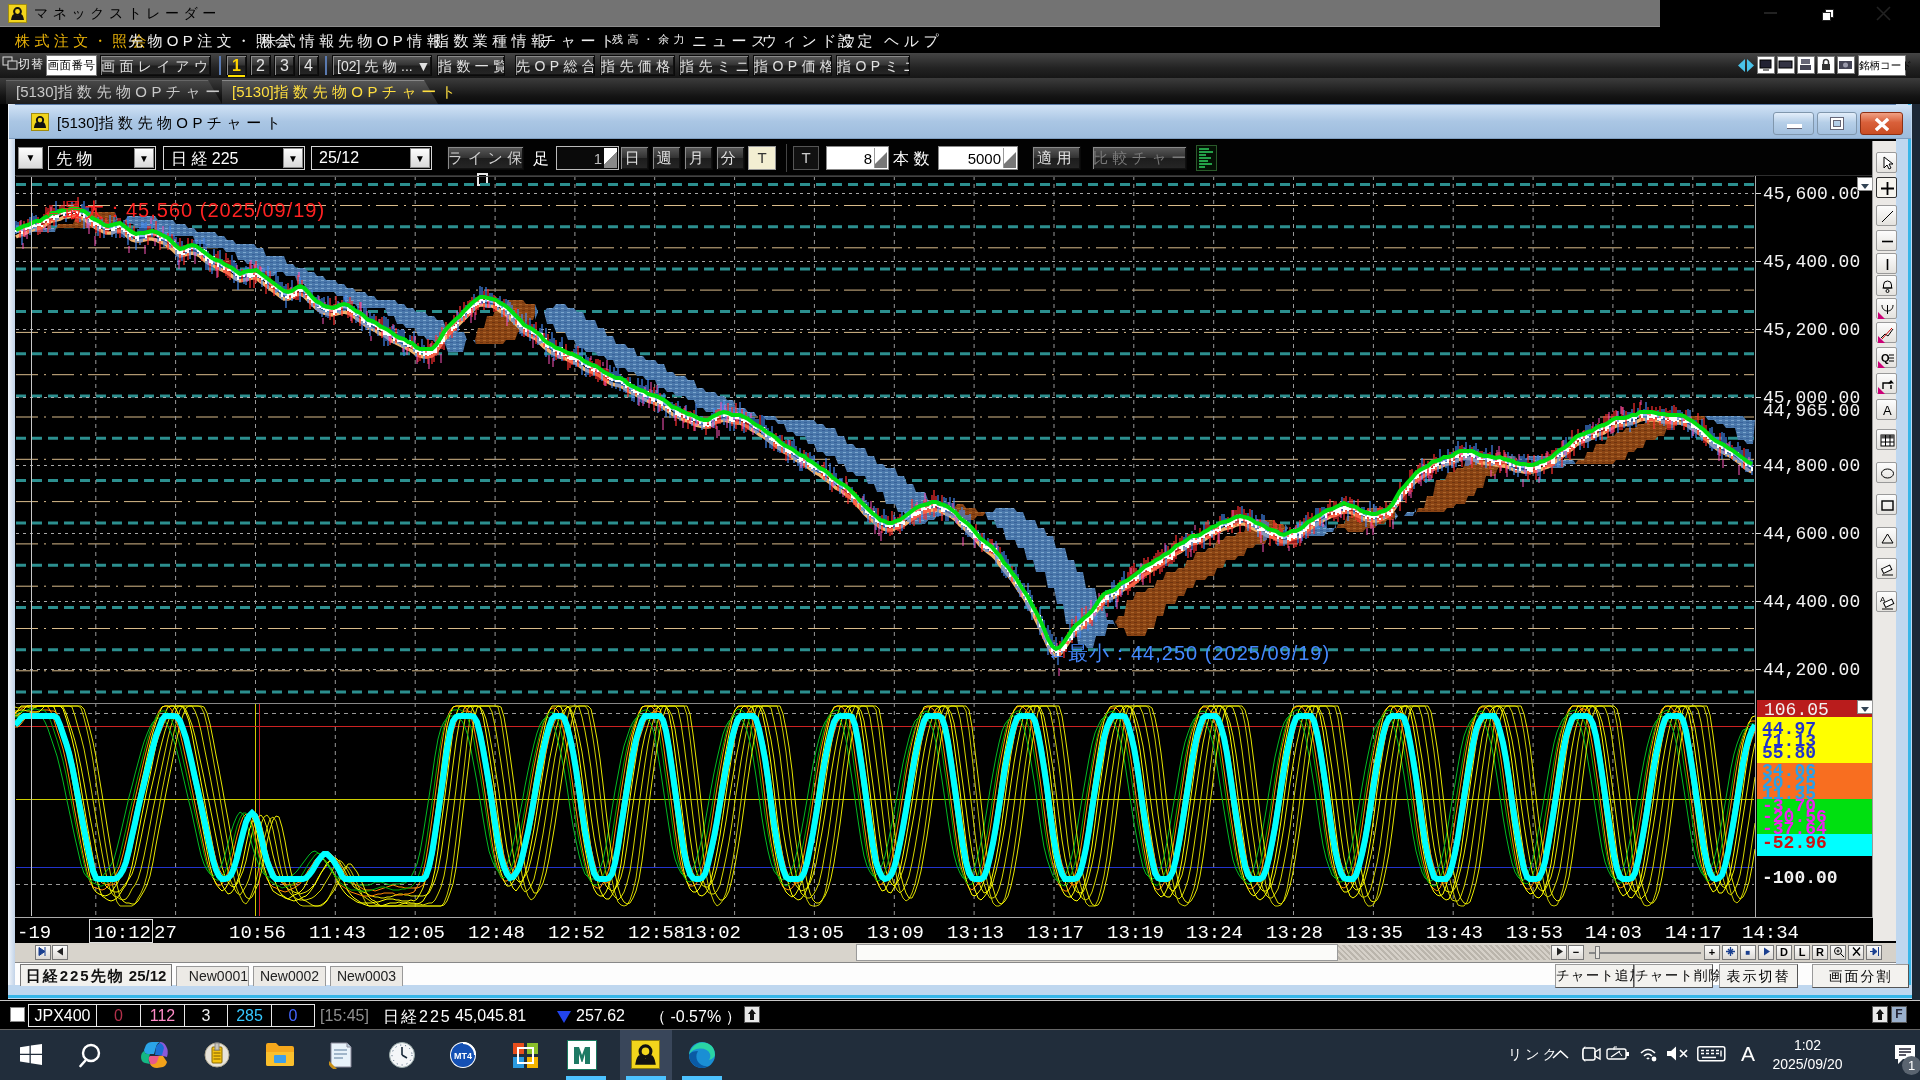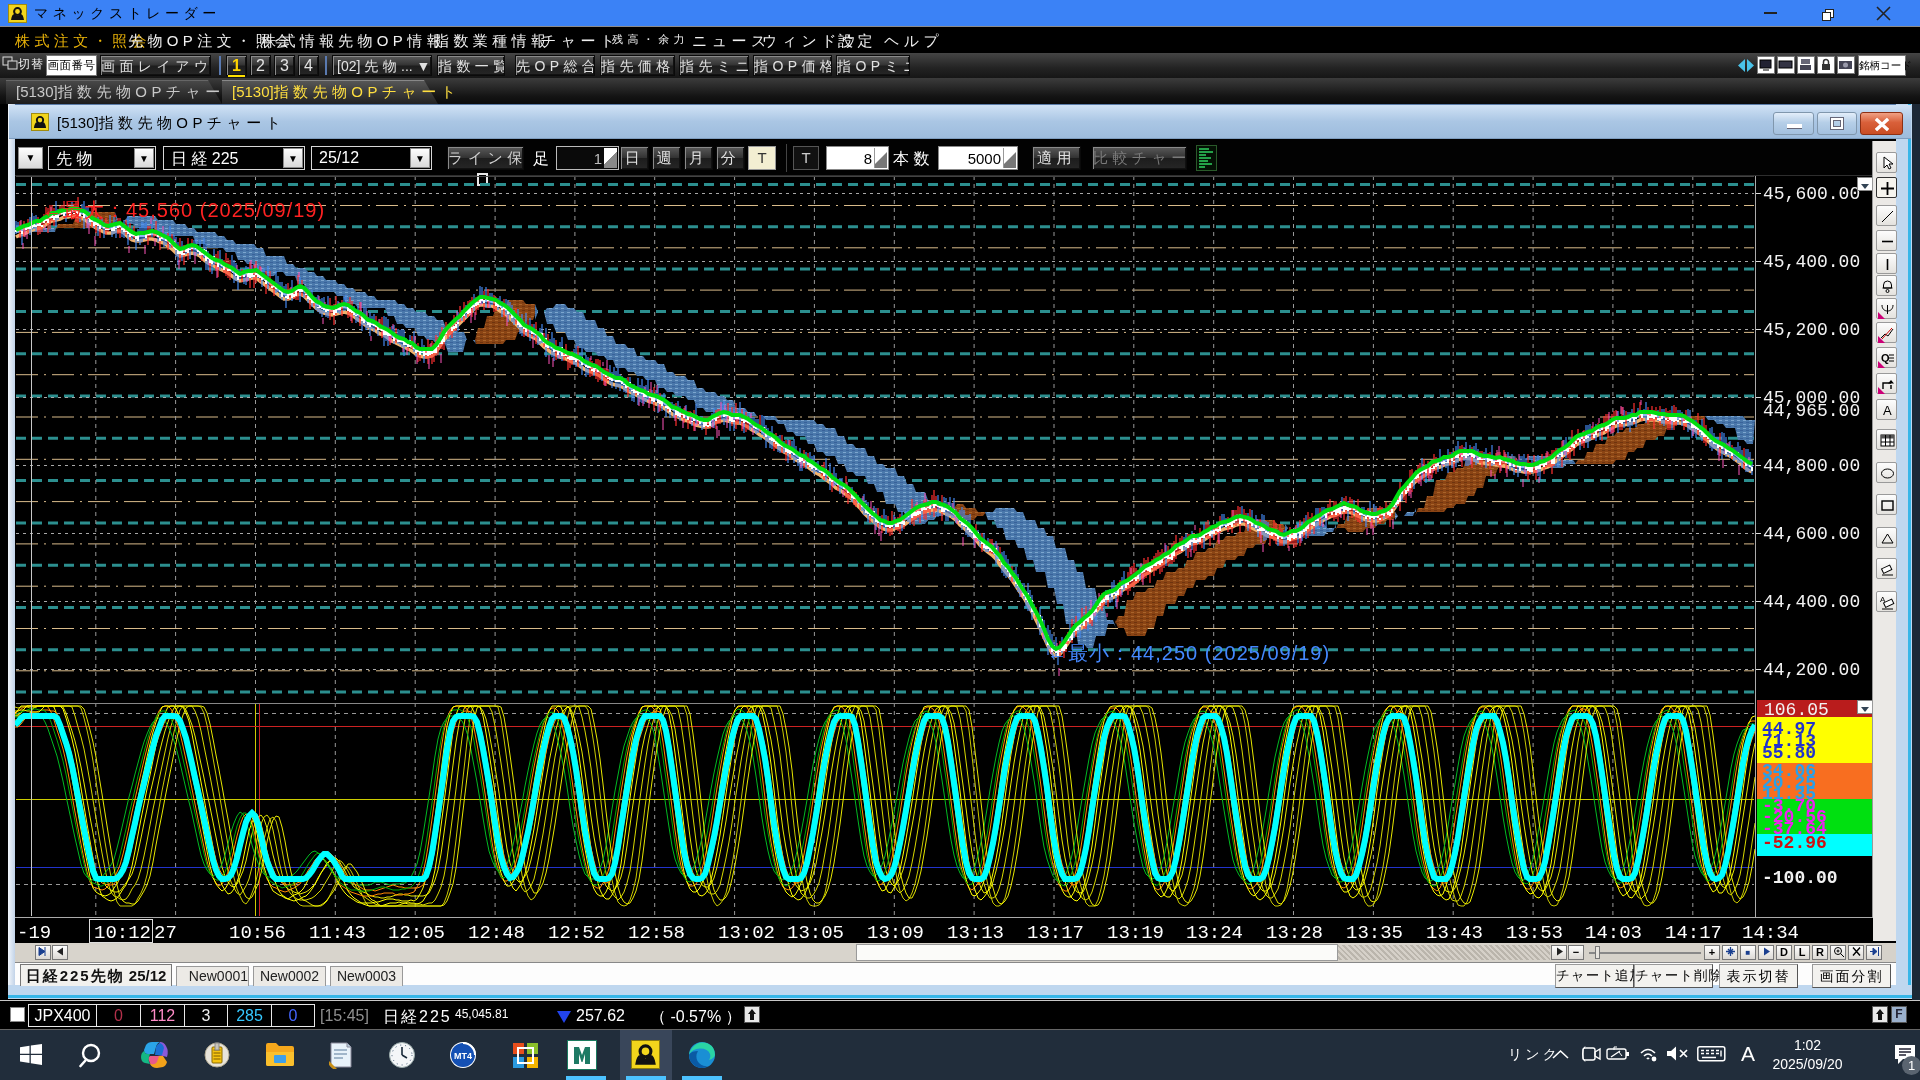--- a/index.html
+++ b/index.html
@@ -13,21 +13,21 @@
 .oslab{position:absolute;left:6px;font:18px "Liberation Mono",monospace;white-space:nowrap;line-height:18px;font-weight:bold}
 .tick{position:absolute;width:5px;height:1px;background:#ddd;left:0}
 .timelab{position:absolute;top:4px;color:#fff;font:19px "Liberation Mono",monospace;white-space:nowrap}
 .palbtn{position:absolute;left:3px;width:21px;height:21px;background:linear-gradient(#fdfdfd,#e4e2de);border:1px solid #9a9a9a;border-radius:2px}
 .palbtn svg{position:absolute;left:2px;top:2px}
 .minibtn{position:absolute;background:linear-gradient(#fefefe,#dcd9d4);border:1px solid #777;width:16px;height:15px;font:bold 11px "Liberation Sans",sans-serif;text-align:center;line-height:13px;color:#000}
 .bbtn{position:absolute;top:1px;height:24px;background:#f3f2ef;border:1px solid #555;border-top-color:#999;border-left-color:#999;color:#000;font-size:15px;text-align:center;line-height:22px}
 .cell{position:absolute;top:3px;height:23px;border:1px solid #e8e8e8;border-left:none;text-align:center;font-size:16px;line-height:21px}
 </style></head><body>
 
-<div class="a" style="left:0;top:0;width:1920px;height:27px;background:#3b82f6;border-bottom:1px solid #8c8c8c">
+<div class="a" style="left:0;top:0;width:1660px;height:27px;background:#737373;border-bottom:1px solid #8c8c8c">
  <div class="a" style="left:8px;top:4px;width:19px;height:19px;background:#f2d51c;border:1px solid #a08c10">
   <svg width="17" height="17" viewBox="0 0 17 17">
         <circle cx="8.5" cy="6.5" r="3.4" fill="none" stroke="#111" stroke-width="2"></circle>
         <path d="M2 15 Q3 8 6 9 L8.5 11 L11 9 Q14 8 15 15 Z" fill="#111"></path>
       </svg>
  </div>
  <span class="a jp" style="left:34px;top:5px;font-size:14px;color:#000">マネックストレーダー</span>
  <div class="a" style="left:1764px;top:12px;width:13px;height:2px;background:#222"></div>
  <div class="a" style="left:1825px;top:9px;width:9px;height:9px;border:1.5px solid #222;background:#fff"></div>
  <div class="a" style="left:1822px;top:12px;width:9px;height:9px;border:1.5px solid #222;background:#fff"></div>
@@ -476,21 +476,21 @@
  <div class="timelab" style="left:2px">-19</div>
  <div class="a" style="left:74px;top:1px;width:64px;height:24px;border:1px solid #ddd"></div>
  <div class="timelab" style="left:79px">10:12</div>
  <div class="timelab" style="left:139px">27</div>
  <div class="timelab" style="left:214px">10:56</div>
  <div class="timelab" style="left:294px">11:43</div>
  <div class="timelab" style="left:373px">12:05</div>
  <div class="timelab" style="left:453px">12:48</div>
  <div class="timelab" style="left:533px">12:52</div>
  <div class="timelab" style="left:613px">12:58</div>
- <div class="timelab" style="left:703px">13:02</div>
+ <div class="timelab" style="left:669px">13:02</div>
  <div class="timelab" style="left:772px">13:05</div>
  <div class="timelab" style="left:852px">13:09</div>
  <div class="timelab" style="left:932px">13:13</div>
  <div class="timelab" style="left:1012px">13:17</div>
  <div class="timelab" style="left:1092px">13:19</div>
  <div class="timelab" style="left:1171px">13:24</div>
  <div class="timelab" style="left:1251px">13:28</div>
  <div class="timelab" style="left:1331px">13:35</div>
  <div class="timelab" style="left:1411px">13:43</div>
  <div class="timelab" style="left:1491px">13:53</div>
@@ -540,34 +540,34 @@
 </div>
 
 <div class="a" style="left:15px;top:962px;width:1881px;height:23px;background:#fdfdfd;border-top:1px solid #888">
  <div class="a" style="left:5px;top:1px;height:22px;width:152px;background:#f2f1ee;border:1px solid #777;border-bottom:none;color:#111;font-weight:bold;font-size:15px;text-align:center;line-height:21px"><span class="jp" style="letter-spacing:2px">日経225先物</span> 25/12</div>
  <div class="a" style="left:161px;top:3px;height:20px;width:73px;background:#eceae6;border:1px solid #999;border-bottom:none;color:#222;font-size:14px;text-align:right;line-height:19px">New0001</div>
  <div class="a" style="left:238px;top:3px;height:20px;width:73px;background:#eceae6;border:1px solid #999;border-bottom:none;color:#222;font-size:14px;text-align:center;line-height:19px">New0002</div>
  <div class="a" style="left:315px;top:3px;height:20px;width:73px;background:#eceae6;border:1px solid #999;border-bottom:none;color:#222;font-size:14px;text-align:center;line-height:19px">New0003</div>
  <div class="bbtn jp" style="left:1540px;width:79px;font-size:13.5px;letter-spacing:1px">チャート追加</div>
  <div class="bbtn jp" style="left:1619px;width:79px;font-size:13.5px;letter-spacing:1px">チャート削除</div>
  <div class="bbtn jp" style="left:1704px;width:79px;font-size:14px;letter-spacing:2px">表示切替</div>
- <div class="bbtn jp" style="left:1797px;width:79px;font-size:14px;letter-spacing:2px">画面分割</div>
+ <div class="bbtn jp" style="left:1797px;width:97px;font-size:14px;letter-spacing:2px">画面分割</div>
 </div>
 
 <div class="a" style="left:0;top:1000px;width:1920px;height:30px;background:#000;border-top:1px solid #c8c8c8;border-bottom:1px solid #666">
  <div class="a" style="left:10px;top:6px;width:15px;height:15px;background:#fff;border:1px solid #888"></div>
  <div class="a" style="left:28px;top:3px;width:69px;height:23px;border:1px solid #e8e8e8;color:#fff;font-size:16px;text-align:center;line-height:21px">JPX400</div>
  <div class="cell" style="left:97px;width:44px;color:#b2304a">0</div>
  <div class="cell" style="left:141px;width:44px;color:#ff8cc8">112</div>
  <div class="cell" style="left:185px;width:43px;color:#eee">3</div>
  <div class="cell" style="left:228px;width:44px;color:#35c8ff">285</div>
  <div class="cell" style="left:272px;width:43px;color:#4466ff">0</div>
  <span class="a" style="left:320px;top:6px;color:#909090;font-size:16px">[15:45]</span>
  <span class="a jp" style="left:383px;top:6px;color:#fff;font-size:16px;letter-spacing:2px">日経225</span>
- <span class="a" style="left:455px;top:6px;color:#fff;font-size:12px">45,045.81</span>
+ <span class="a" style="left:455px;top:6px;color:#fff;font-size:16px">45,045.81</span>
  <svg class="a" style="left:556px;top:9px" width="16" height="14">
       <path d="M1 1h14L8 13Z" fill="#2244ee"></path>
     </svg>
  <span class="a" style="left:576px;top:6px;color:#fff;font-size:16px">257.62</span>
  <span class="a" style="left:650px;top:6px;color:#fff;font-size:16px">（ -0.57% ）</span>
  <div class="a" style="left:744px;top:5px;width:16px;height:17px;background:#e8e8e8;border:1px solid #555"><svg width="14" height="15">
         <path d="M7 2 L11 7 H9 V13 H5 V7 H3 Z" fill="#111"></path>
       </svg></div>
  <div class="a" style="left:1872px;top:5px;width:16px;height:17px;background:#e8e8e8;border:1px solid #555"><svg width="14" height="15">
         <path d="M7 2 L11 7 H9 V13 H5 V7 H3 Z" fill="#111"></path>

